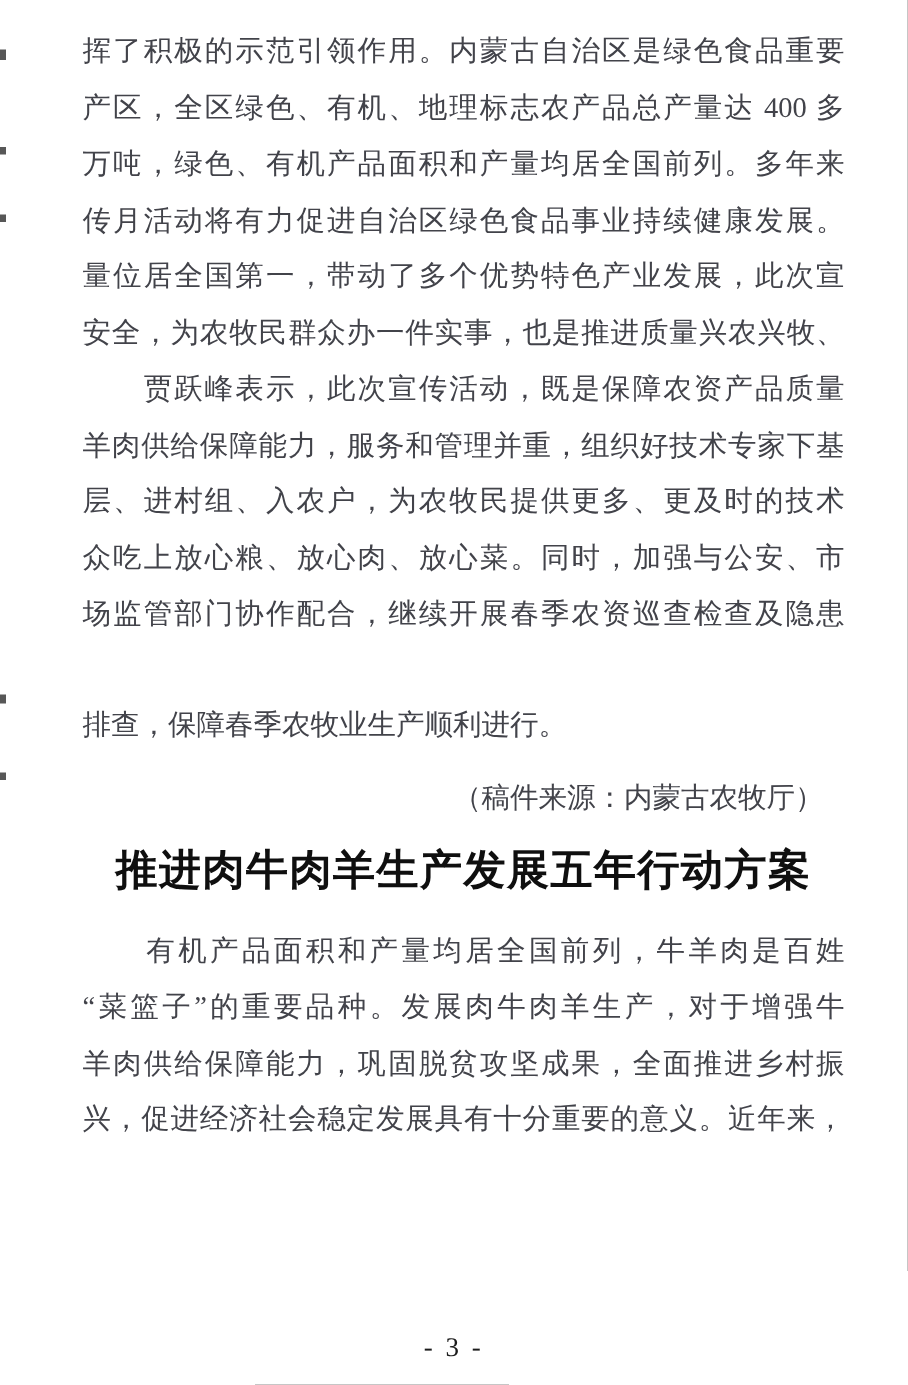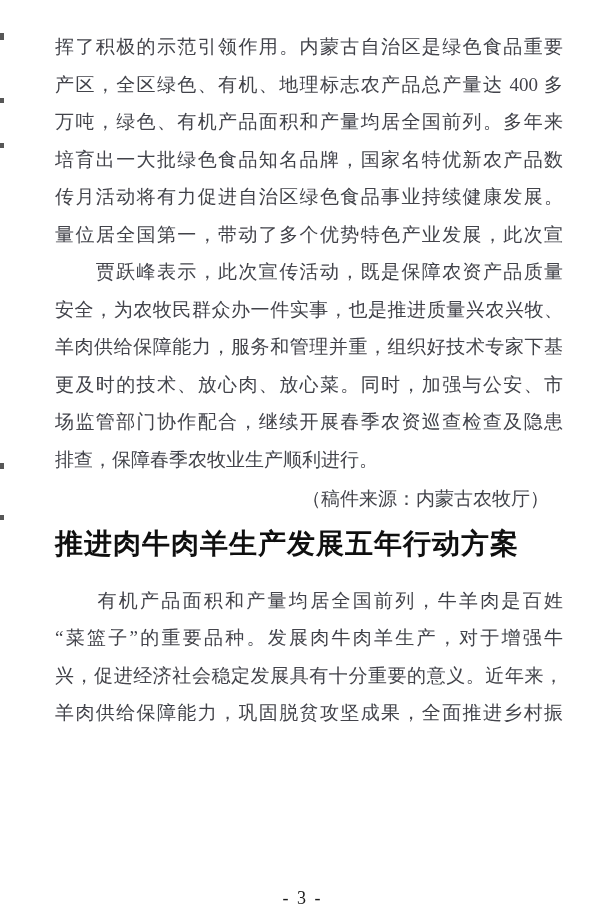--- a/index.html
+++ b/index.html
@@ -8,55 +8,57 @@
     width: 605px;
     height: 923px;
     margin: 0 auto;
     background: #ffffff;
     overflow: hidden;
     font-family: "Liberation Serif", "DejaVu Serif", serif;
   }
   .content {
     position: absolute;
     left: 55px;
-    top: 28px;
+    top: 16px;
     width: 508px;
   }
   .paragraph { margin: 0; padding: 0; }
   .bodyline {
     height: 37.5px;
     line-height: 37.5px;
     font-size: 19px;
     color: #42434a;
     text-align: justify;
     text-align-last: justify;
     text-justify: inter-character;
     white-space: pre-wrap;
     overflow: hidden;
   }
   .bodyline.short {
     text-align-last: left;
+    margin-top: 36px;
   }
   .source-line {
-    margin-top: 2px;
+    margin-top: 12px;
     height: 37.5px;
     line-height: 37.5px;
     font-size: 19px;
     color: #42434a;
     text-align: right;
     padding-right: 14px;
   }
   .article-title {
     margin: 8px 0 16px 0;
-    font-family: Liberation Mono, monospace;
+    font-family: Liberation Sans, sans-serif;
     font-weight: 900;
     font-size: 28px;
     line-height: 40px;
     letter-spacing: 1px;
     color: #0f0f0f;
+    text-align: center;
   }
   .page-number {
     position: absolute;
     left: 0;
     bottom: 11px;
     width: 100%;
     text-align: center;
     font-size: 18px;
     line-height: 28px;
     color: #1c1c1c;
@@ -84,40 +86,40 @@
   <div class="speck s2"></div>
   <div class="speck s3"></div>
   <div class="speck s4"></div>
   <div class="speck s5"></div>
 
   <div class="content">
     <div class="paragraph">
         <div class="bodyline">挥了积极的示范引领作用。内蒙古自治区是绿色食品重要</div>
         <div class="bodyline">产区，全区绿色、有机、地理标志农产品总产量达 400 多</div>
         <div class="bodyline">万吨，绿色、有机产品面积和产量均居全国前列。多年来</div>
-        <div class="bodyline">培育出一大批绿色食品知名品牌，国家名特优新农产品数</div>
         <div class="bodyline">传月活动将有力促进自治区绿色食品事业持续健康发展。</div>
         <div class="bodyline">量位居全国第一，带动了多个优势特色产业发展，此次宣</div>
       </div>
 
     <div class="paragraph">
+        <div class="bodyline">安全，为农牧民群众办一件实事，也是推进质量兴农兴牧、</div>
         <div class="bodyline">　　贾跃峰表示，此次宣传活动，既是保障农资产品质量</div>
-        <div class="bodyline">安全，为农牧民群众办一件实事，也是推进质量兴农兴牧、</div>
         <div class="bodyline">羊肉供给保障能力，服务和管理并重，组织好技术专家下基</div>
-        <div class="bodyline">更及时的技术、放心肉、放心菜。同时，加强与公安、市</div>
+        <div class="bodyline">层、进村组、入农户，为农牧民提供更多、更及时的技术</div>
+        <div class="bodyline">众吃上放心粮、放心肉、放心菜。同时，加强与公安、市</div>
         <div class="bodyline">场监管部门协作配合，继续开展春季农资巡查检查及隐患</div>
         <div class="bodyline short">排查，保障春季农牧业生产顺利进行。</div>
       </div>
 
     <div class="source-line">（稿件来源：内蒙古农牧厅）</div>
 
     <h1 class="article-title">推进肉牛肉羊生产发展五年行动方案</h1>
 
     <div class="paragraph">
         <div class="bodyline">　　有机产品面积和产量均居全国前列，牛羊肉是百姓</div>
         <div class="bodyline">“菜篮子”的重要品种。发展肉牛肉羊生产，对于增强牛</div>
+        <div class="bodyline">羊肉供给保障能力，巩固脱贫攻坚成果，全面推进乡村振</div>
         <div class="bodyline">兴，促进经济社会稳定发展具有十分重要的意义。近年来，</div>
-        <div class="bodyline">羊肉供给保障能力，巩固脱贫攻坚成果，全面推进乡村振</div>
       </div>
   </div>
 
   <div class="page-number">- 3 -</div>
 </div>
 
 </body></html>

